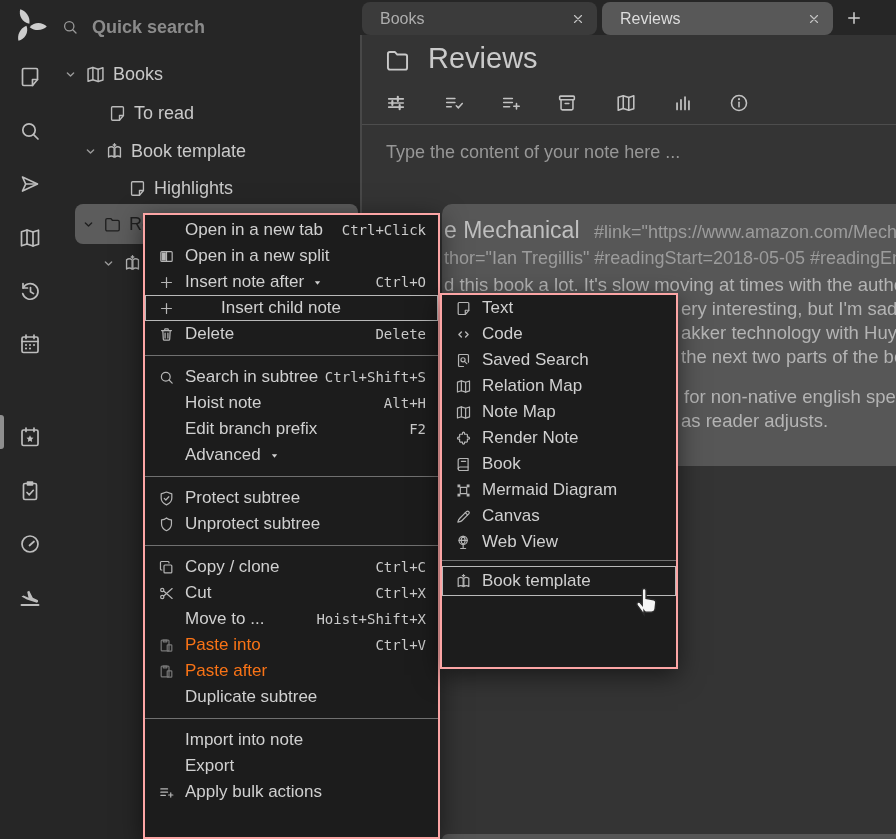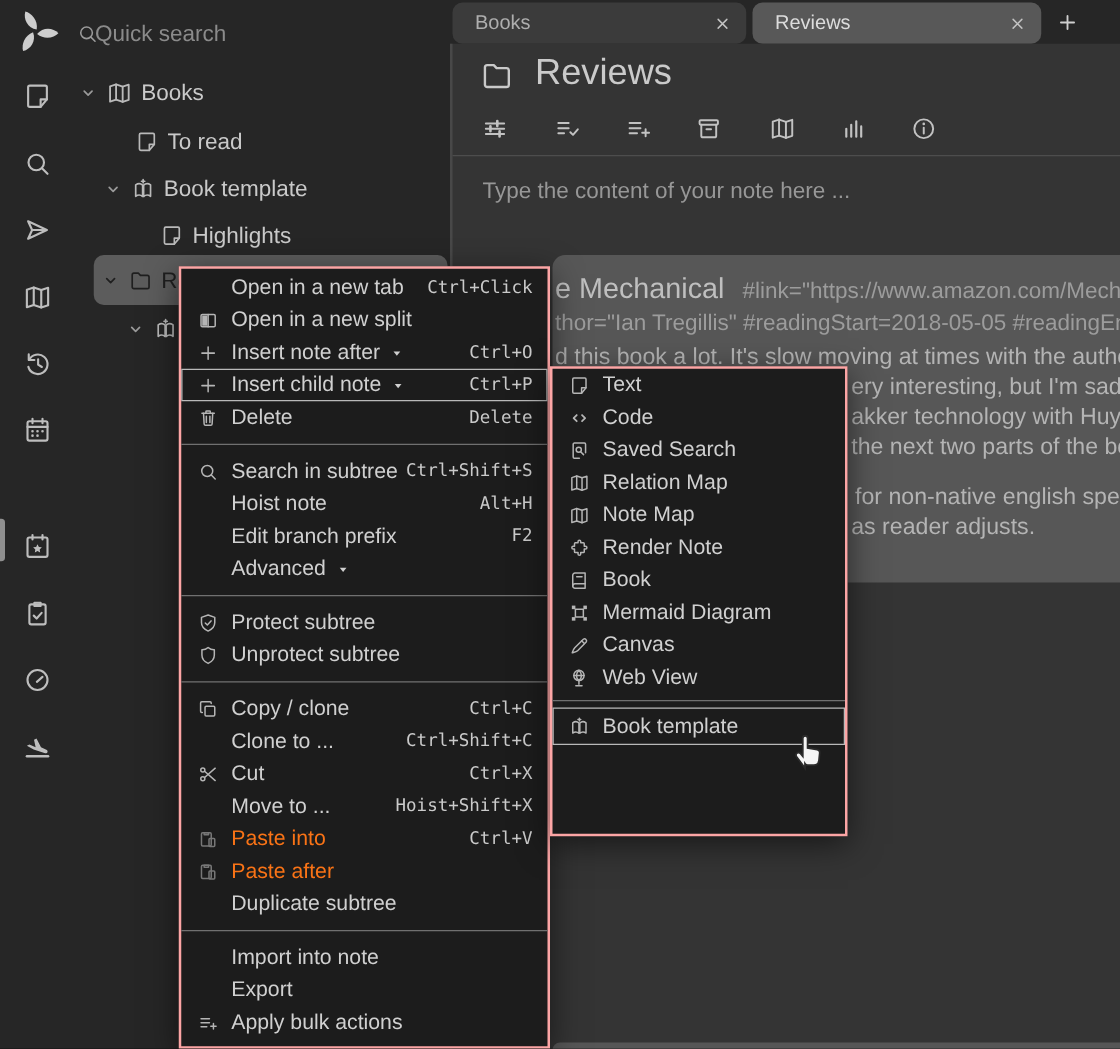--- a/index.html
+++ b/index.html
@@ -13,21 +13,21 @@
   .abs { position:absolute; }
   .ic { display:inline-block; vertical-align:middle; fill:none; stroke:currentColor;
         stroke-width:1.7; stroke-linecap:round; stroke-linejoin:round; }
 
   
   .launch { position:absolute; left:18px; width:24px; height:24px; color:#bdbdbd; cursor:pointer; }
   .edge-handle { position:absolute; left:0; top:415px; width:4px; height:34px; background:#8f8f8f; border-radius:0 3px 3px 0; }
 
   
   .qs-icon { position:absolute; left:61px; top:18px; width:18px; height:18px; color:#9a9a9a; }
-  .qs-text { position:absolute; left:76px; top:17px; font-size:18px; color:#8b8b8b; }
+  .qs-text { position:absolute; left:92px; top:17px; font-size:18px; color:#8b8b8b;font-weight:bold; }
 
   
   .trow { position:absolute; display:flex; align-items:center; gap:7px; height:26px; cursor:pointer; }
   .trow .chev { width:15px; height:15px; color:#9a9a9a; flex:0 0 auto; }
   .trow .ticon { width:19px; height:19px; color:#b9b9b9; flex:0 0 auto; }
   .trow .tlabel { font-size:18px; color:#c9c9c9; white-space:nowrap; }
   .tree-sel { position:absolute; left:75px; top:204px; width:283px; height:40px;
               background:#5c5c5c; border-radius:8px; }
   .tree-sel .chev,.tree-sel .ticon,.tree-sel .tlabel { color:#1f1f1f; }
 
@@ -67,21 +67,21 @@
   #ctx-menu { left:143px; top:213px; width:297px; height:626px; padding-top:2px; }
   #type-menu { left:440px; top:293px; width:238px; height:376px; }
   .mrow { height:26px; display:flex; align-items:center; padding:0 12px 0 13px; cursor:pointer; }
   .mrow .mi { width:27px; flex:0 0 auto; height:17px; color:#b5b5b5; }
   .mrow .mi .ic { width:17px; height:17px; display:block; }
   .mrow .ml { font-size:17px; color:#d0d0d0; white-space:nowrap; }
   .mrow .caret { width:13px; height:13px; color:#cfcfcf; margin-left:7px; }
   .mrow .sp { flex:1; }
   .mrow .ms { font-family:"DejaVu Sans Mono","Liberation Mono",monospace;
               font-size:14px; color:#cacaca; white-space:nowrap; }
-  .mrow.hl { outline:1px solid #b9b9b9; outline-offset:-1px; }
+  .mrow.hl { outline:1px solid #b9b9b9; outline-offset:-1px;gap:36px; }
   .mrow.disabled .ml { color:#f97316; }
   .mrow.disabled .mi { color:#777; }
   .menu hr { border:none; border-top:1px solid #707070; margin:8px 0; }
   #type-menu hr { margin:5px 0; }
   .mrow.template { height:30px; outline:1px solid #b9b9b9; outline-offset:-1px; }
 
   
   #cursor { position:absolute; left:630px; top:583px; width:30px; height:34px; z-index:10; pointer-events:none; }
 </style>
 </head>
@@ -512,26 +512,20 @@
       <span class="mi">
           <svg class="ic">
             <use href="#s-copy"></use>
           </svg>
         </span>
       <span class="ml">Copy / clone</span>
       <span class="sp"></span>
         <span class="ms">Ctrl+C</span>
     </div>
     <div class="mrow">
-      <span class="mi"></span>
-        <span class="ml">Clone to ...</span>
-      <span class="sp"></span>
-        <span class="ms">Ctrl+Shift+C</span>
-    </div>
-    <div class="mrow">
       <span class="mi">
           <svg class="ic">
             <use href="#s-scissors"></use>
           </svg>
         </span>
       <span class="ml">Cut</span>
       <span class="sp"></span>
         <span class="ms">Ctrl+X</span>
     </div>
     <div class="mrow">

